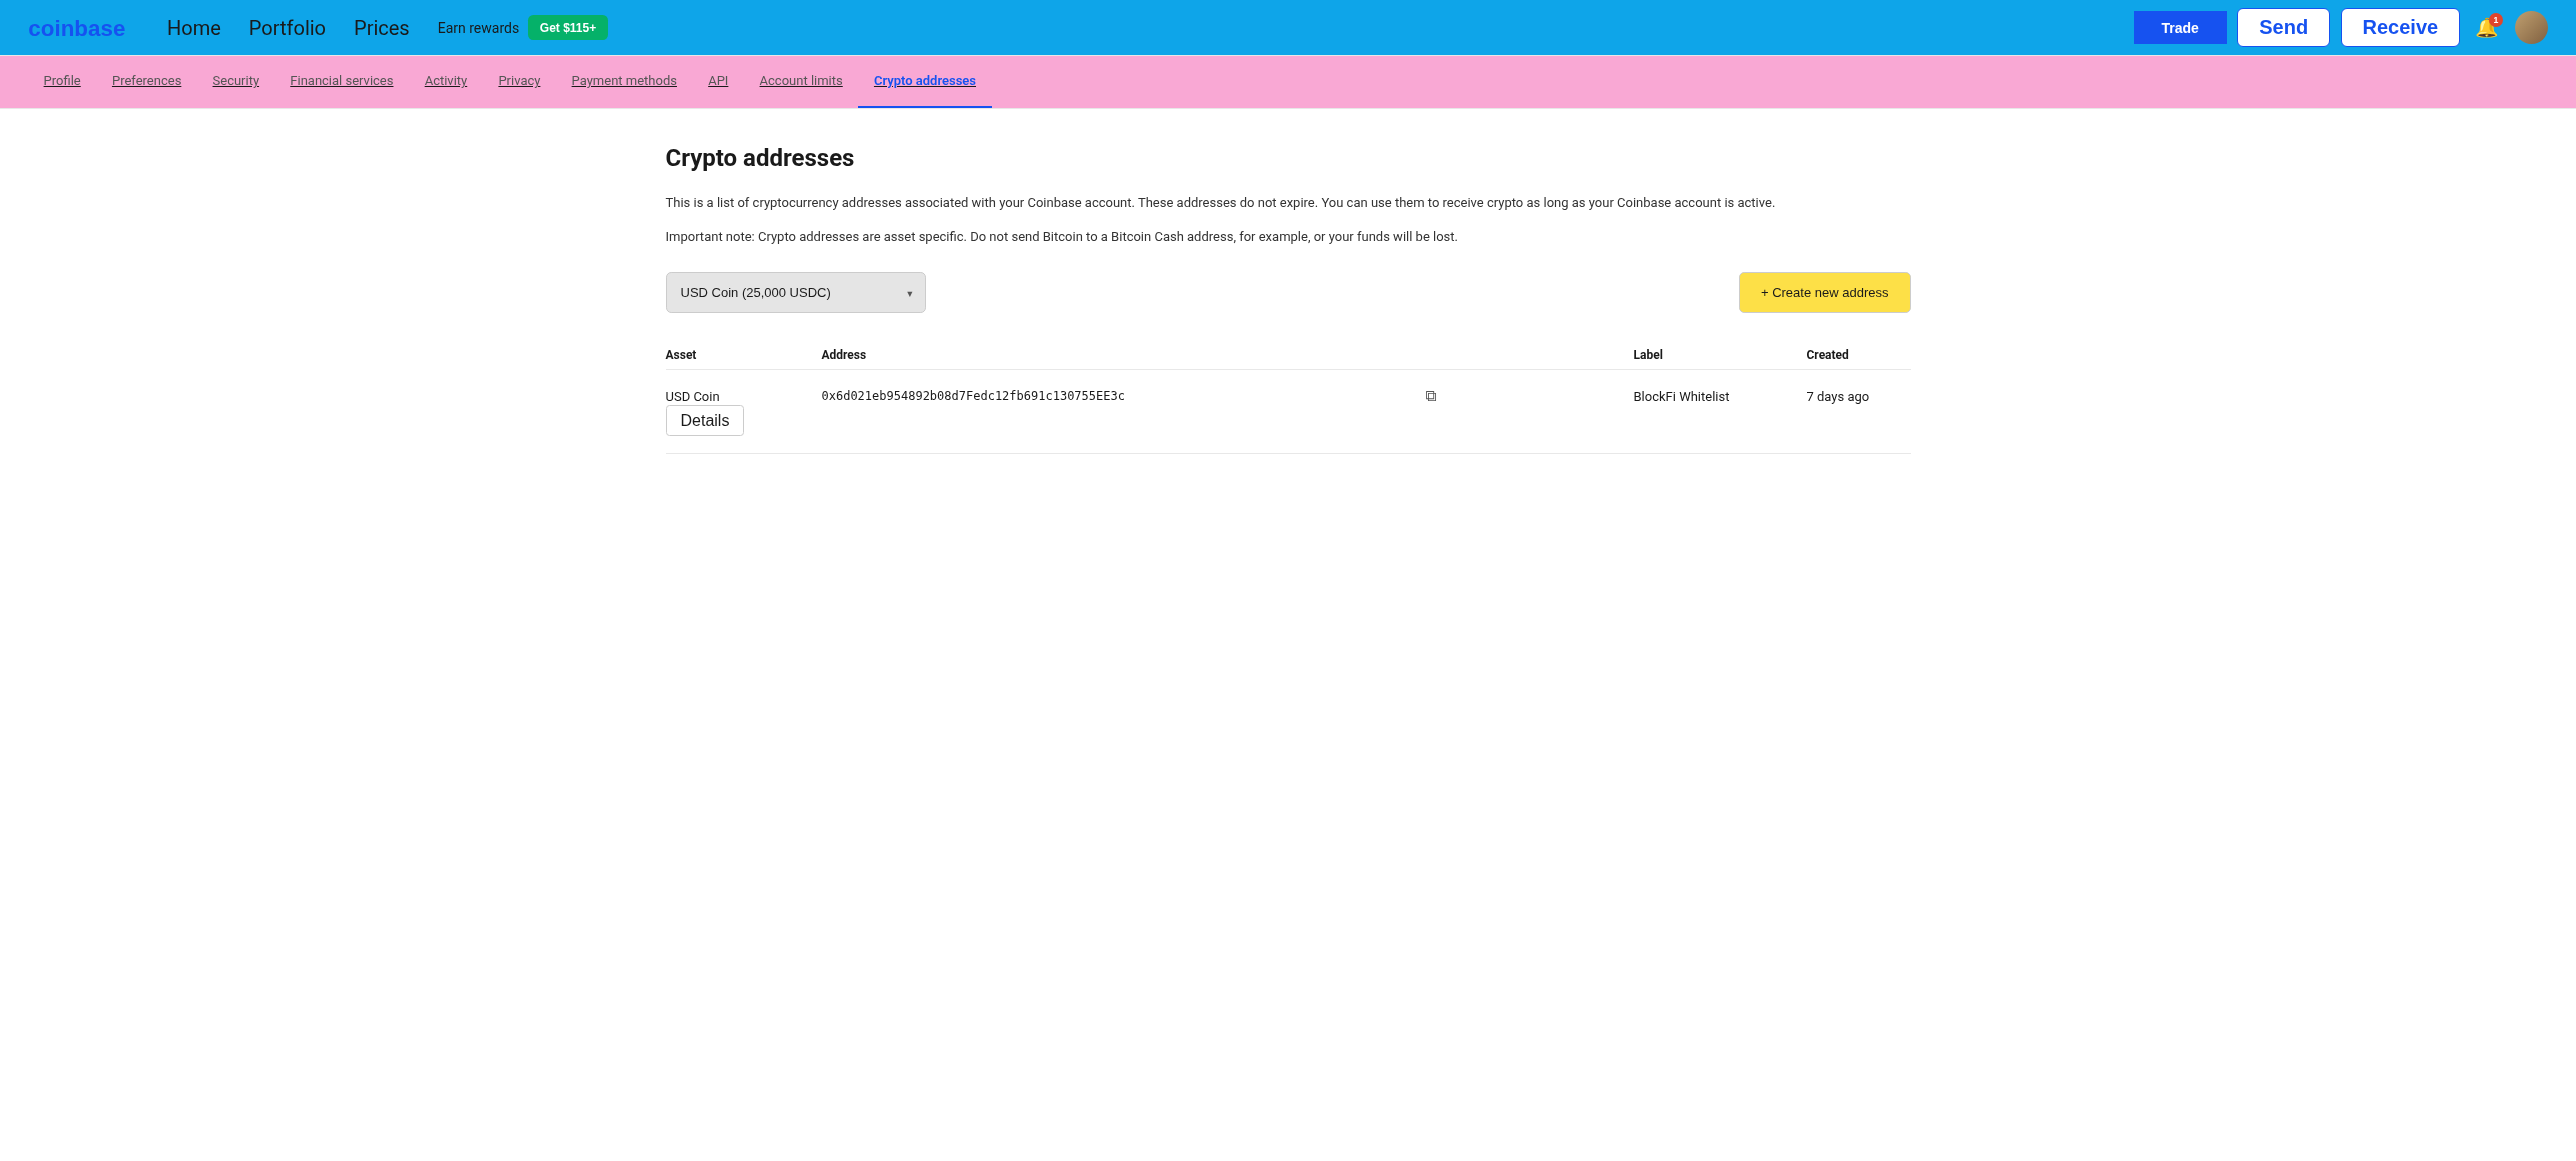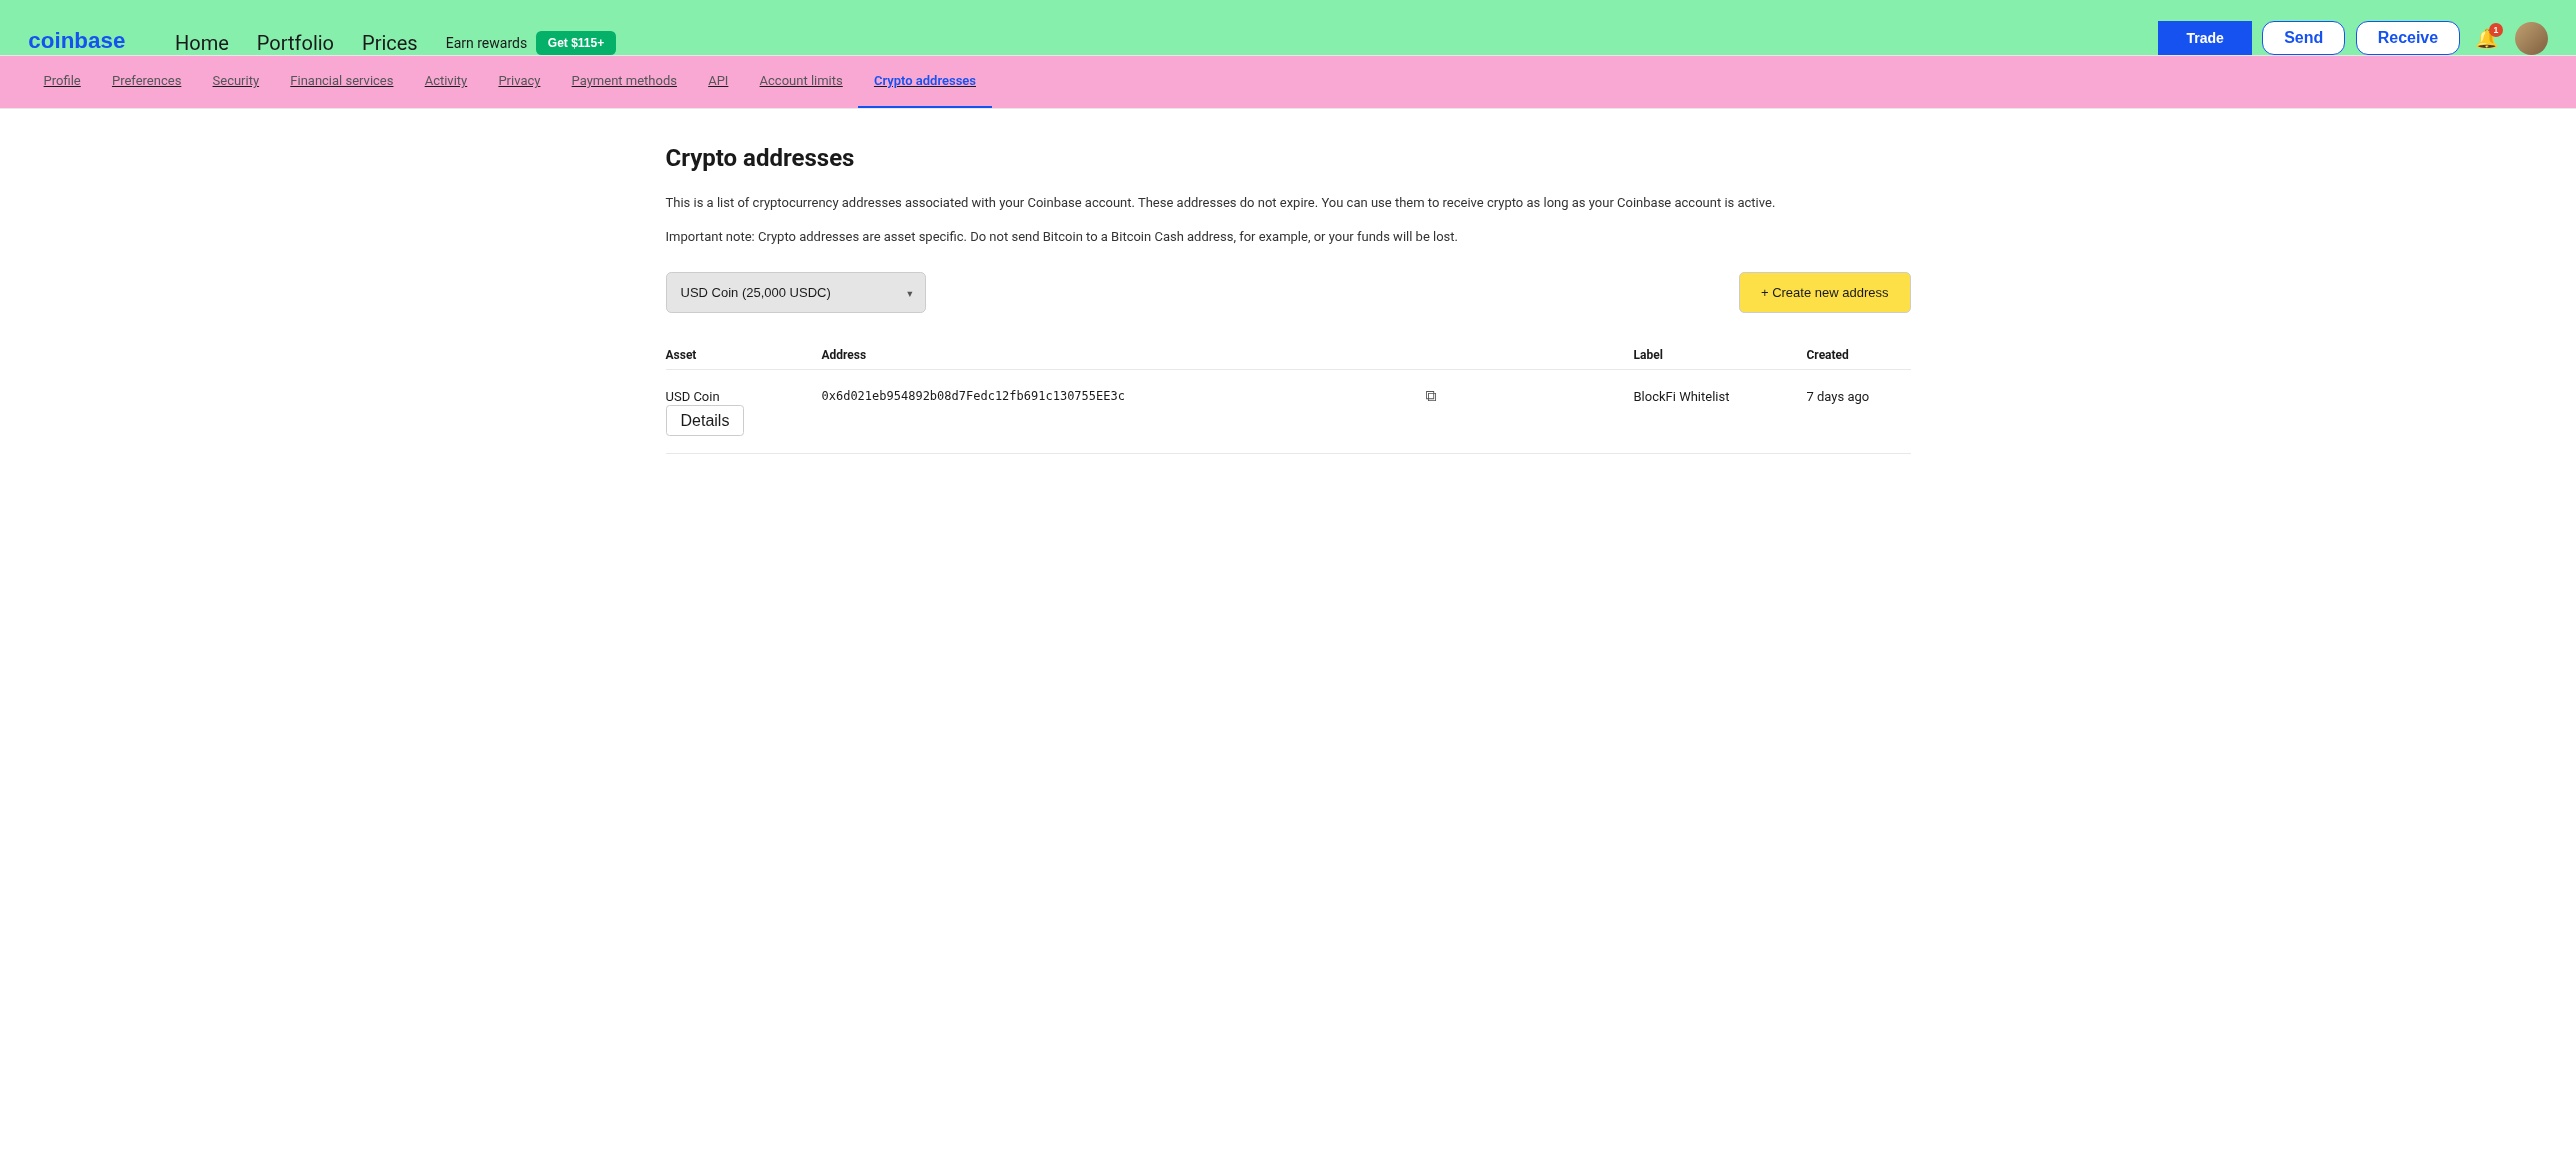--- a/index.html
+++ b/index.html
@@ -1,26 +1,25 @@
 <!DOCTYPE html>
 <html style="font-size:14px"><head>
   <meta charset="utf-8">
   <style>
     * { box-sizing: border-box; margin: 0; padding: 0; }
     body { font-family: -apple-system, BlinkMacSystemFont, 'Segoe UI', Roboto, sans-serif; background: #fff; color: #1a1a1a; }
 
     
     .navbar {
       display: flex;
-      align-items: flex-end;
+      align-items: center;
       padding: 0 28px;
       height: 56px;
       border-bottom: 0.9px solid #e8e8e8;
-      background: #86efac;
-      gap: 8px;
+      background: #0ea5e9;
     }
     .navbar-logo {
       display: flex;
       align-items: center;
       margin-right: 35px;
     }
     .navbar-logo svg { width: 104px; height: 31px; }
     .navbar-links {
       display: flex;
       gap: 28px;
@@ -64,23 +63,23 @@
       border-radius: 0;
       padding: 8.7px 28px;
       font-size: 14px;
       font-weight: 600;
       cursor: pointer;
     }
     .btn-send, .btn-receive {
       background: #fff;
       color: #1652f0;
       border: 1.7px solid #1652f0;
-      border-radius: 12px;
+      border-radius: 6px;
       padding: 7px 21px;
-      font-size: 16px;
+      font-size: 20px;
       font-weight: 600;
       cursor: pointer;
     }
     .notification-btn {
       position: relative;
       background: none;
       border: none;
       cursor: pointer;
       padding: 5.2px;
       font-size: 19px;

